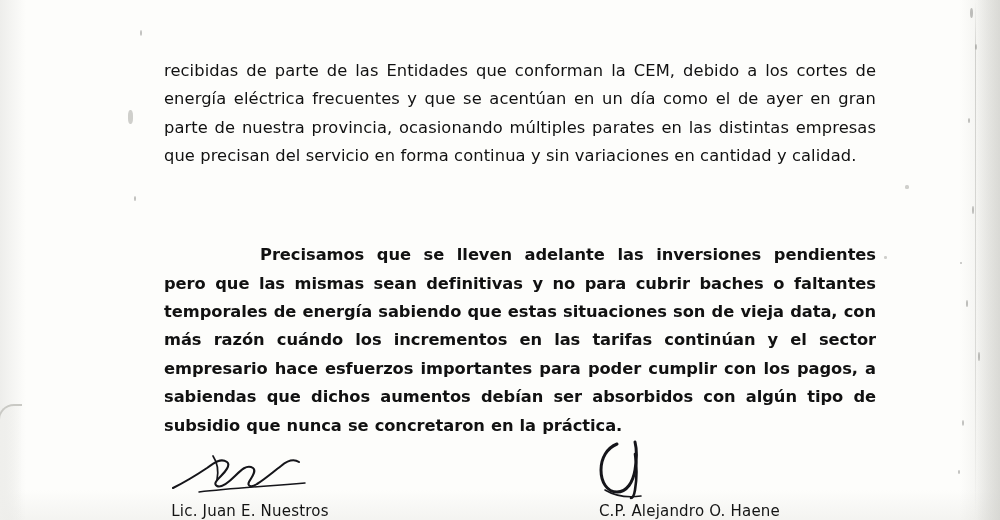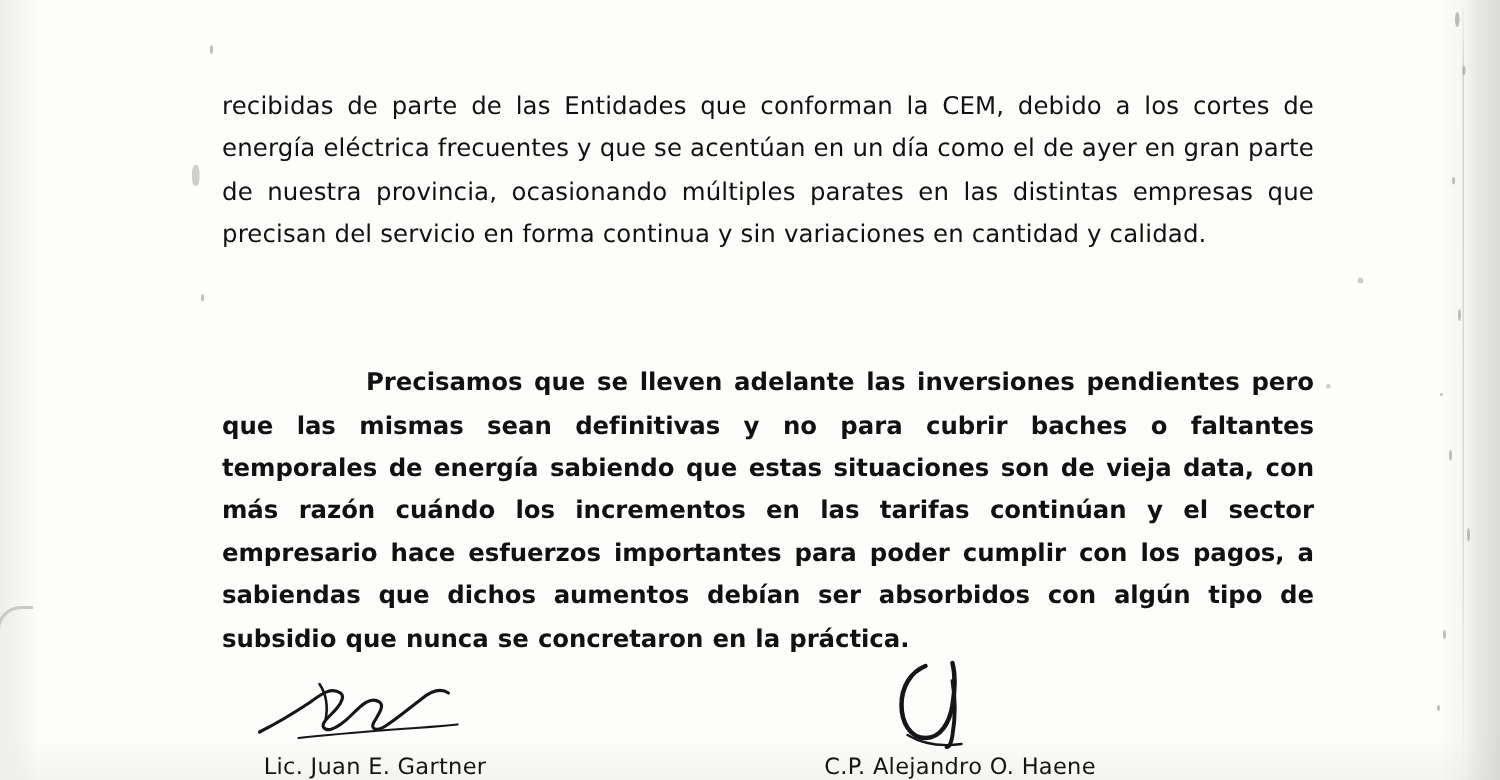--- a/index.html
+++ b/index.html
@@ -36,21 +36,21 @@
     top: 0px;
     width: 728px;
     color: #111111;
     font-size: 16.3px;
     line-height: 28.4px;
     letter-spacing: 0.1px;
     text-align: justify;
     white-space: pre-wrap;
   }
   .para {
-    margin: 0 0 14px 0;
+    margin: 0 0 14px 16px;
     text-align: justify;
   }
   .para.bold {
     font-weight: bold;
     letter-spacing: -0.05px;
     word-spacing: 0.5px;
   }
   .p1 { margin-top: 0; }
   .indent { display: inline-block; width: 96px; }
 
@@ -60,21 +60,21 @@
     bottom: 0;
     left: 0;
     width: 1000px;
     height: 120px;
   }
   .sig {
     position: absolute;
     text-align: center;
   }
   .sig-left { left: 120px; bottom: 0; width: 260px; }
-  .sig-right { left: 500px; bottom: 0; width: 280px; }
+  .sig-right { left: 500px; bottom: 0; width: 280px; text-align: right; }
   .sig-name {
     font-size: 15px;
     color: #141414;
     font-family: "DejaVu Sans", sans-serif;
     letter-spacing: 0.2px;
     white-space: nowrap;
   }
   .sig-ink {
     height: 62px;
     position: relative;
@@ -138,21 +138,21 @@
   <div class="sig-block">
 
     <div class="sig sig-left">
       <div class="sig-ink">
         <svg width="190" height="62" viewBox="0 0 190 62">
           <path d="M18,48 C30,42 40,36 52,28 C60,22 66,18 72,22 C76,25 70,32 66,36 C62,40 58,44 62,46 C66,48 74,42 80,36 C86,30 92,24 98,28 C102,31 96,38 94,42 C92,46 96,48 102,44 C110,39 118,32 126,26 C132,21 138,18 144,22" fill="none" stroke="#15151a" stroke-width="2.1" stroke-linecap="round"></path>
           <path d="M44,52 C62,50 86,48 112,46 C128,45 140,44 150,43" fill="none" stroke="#15151a" stroke-width="1.5" stroke-linecap="round"></path>
           <path d="M58,16 C62,22 64,30 62,40" fill="none" stroke="#15151a" stroke-width="1.7" stroke-linecap="round"></path>
         </svg>
       </div>
-      <div class="sig-name">Lic. Juan E. Gartner</div>
+      <div class="sig-name">Lic. Juan E. Nuestros</div>
     </div>
 
     <div class="sig sig-right">
       <div class="sig-ink">
         <svg width="190" height="62" viewBox="0 0 190 62">
           <path d="M72,4 C62,8 56,18 56,30 C56,42 62,52 72,52 C82,52 88,42 90,30 C92,18 92,10 90,2" fill="none" stroke="#15151a" stroke-width="3.0" stroke-linecap="round"></path>
           <path d="M90,14 C92,26 92,38 90,50 C89,56 88,58 86,58" fill="none" stroke="#15151a" stroke-width="2.6" stroke-linecap="round"></path>
           <path d="M60,50 C70,56 82,58 96,56" fill="none" stroke="#15151a" stroke-width="1.6" stroke-linecap="round"></path>
         </svg>
       </div>

